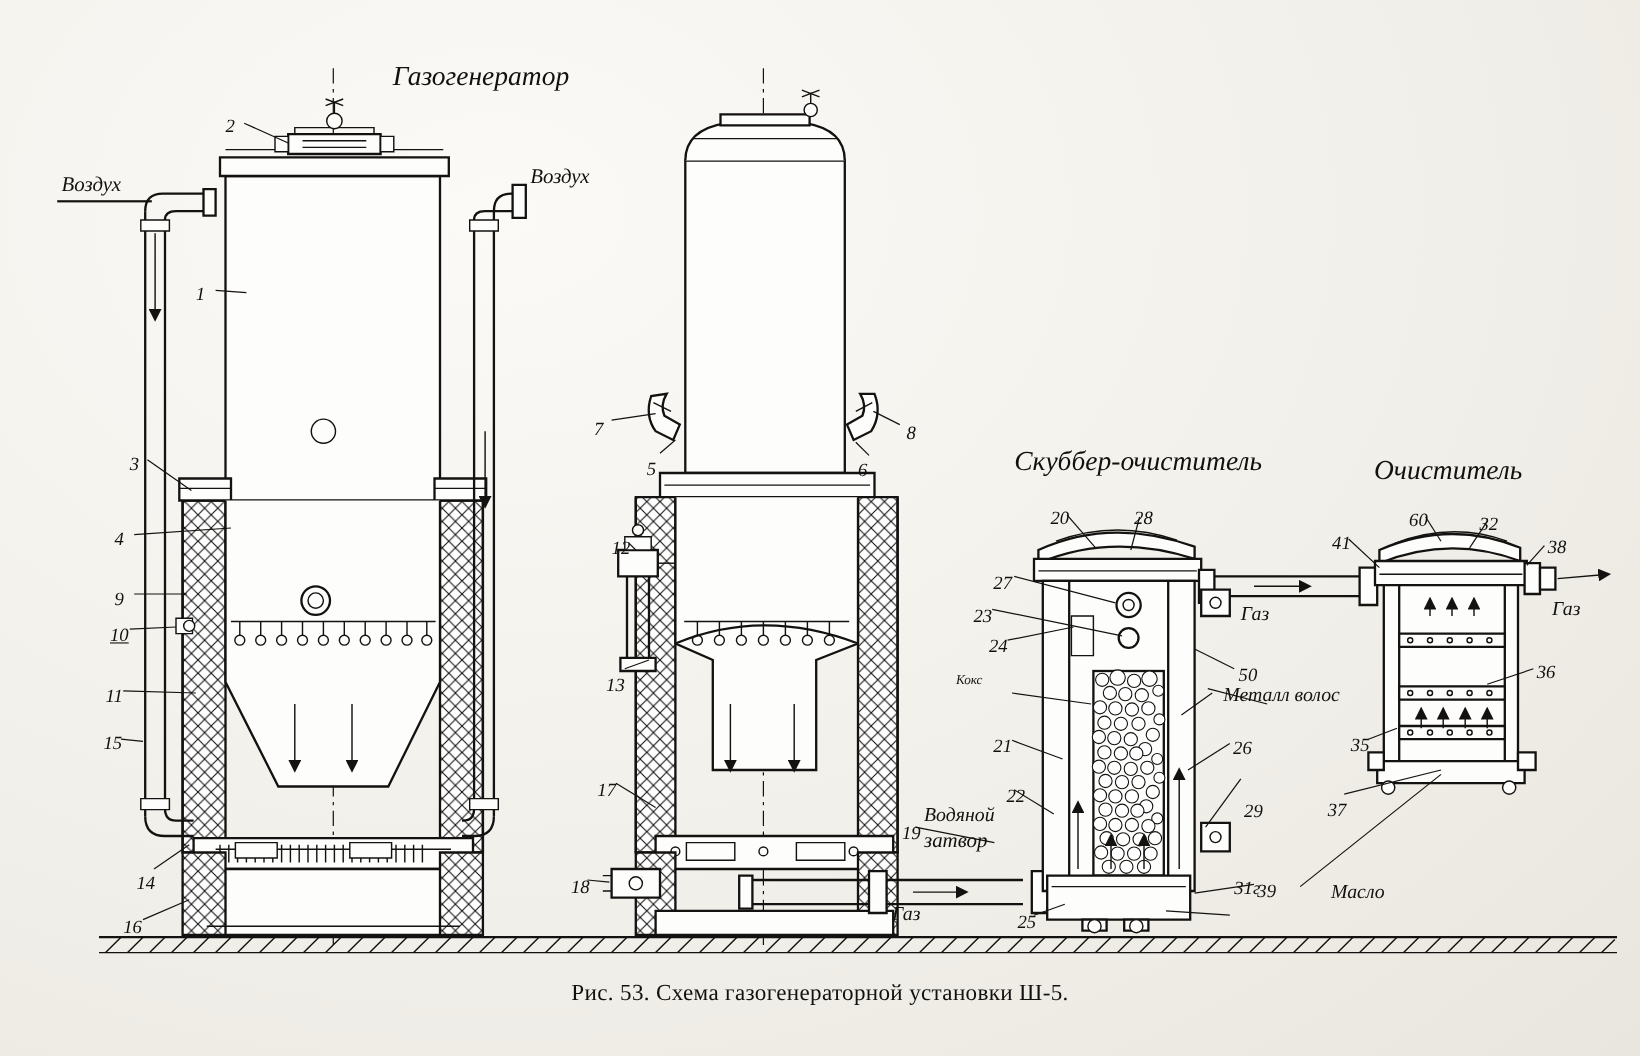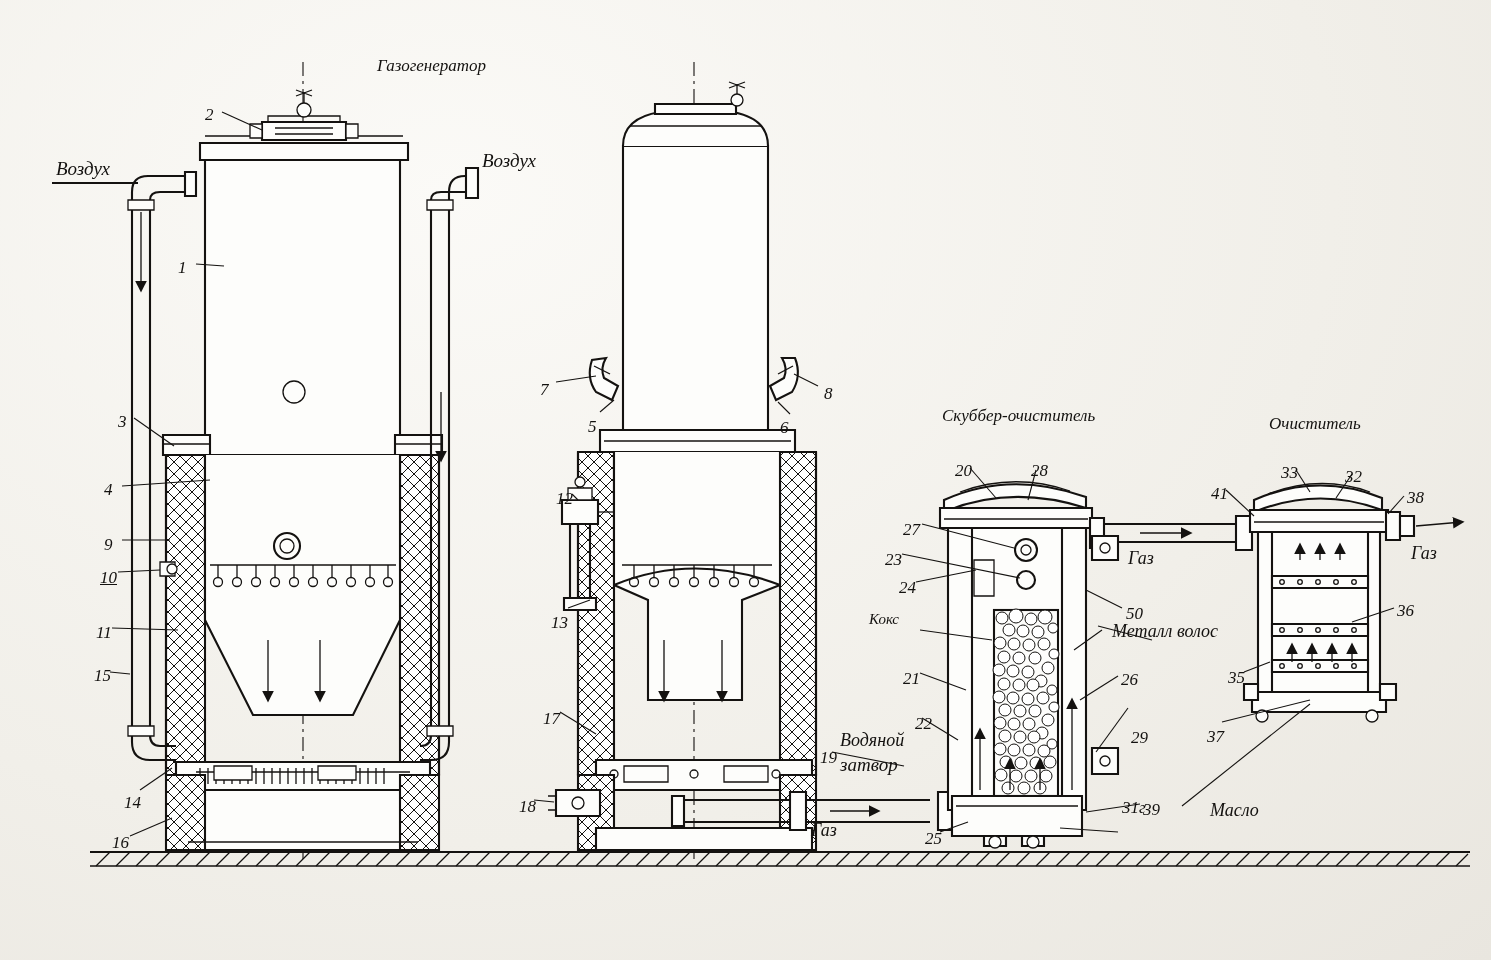--- a/index.html
+++ b/index.html
@@ -11,21 +11,21 @@
     overflow:hidden;
     position:relative;
   }
   #sheet{
     position:absolute;inset:0;
     background:
       radial-gradient(ellipse at 30% 20%, #fbfaf7 0%, #f1efe9 60%, #e9e6df 100%);
   }
   .lbl{position:absolute;white-space:nowrap;font-style:italic;}
   .num{position:absolute;white-space:nowrap;font-style:italic;font-size:17px;}
-  .hdr{position:absolute;white-space:nowrap;font-style:italic;font-size:17px;margin-left:20px;}
+  .hdr{position:absolute;white-space:nowrap;font-style:italic;font-size:25px;}
   .caption{
     position:absolute;left:0;right:0;text-align:center;
     font-size:21px;font-style:normal;letter-spacing:.3px;
   }
   svg{position:absolute;left:0;top:0;}
   .ln{stroke:#141210;fill:none;}
   .thin{stroke-width:1.3;}
   .med{stroke-width:2.1;}
   .fillw{fill:#fdfdfb;}
   .hatch{fill:url(#xh);}
@@ -435,21 +435,21 @@
   <div class="hdr" style="left:1249px;top:414px;">Очиститель</div>
 
   <div class="lbl" style="left:56px;top:158px;font-size:19px;">Воздух</div>
   <div style="position:absolute;left:52px;top:182px;width:86px;height:2px;background:#141210;"></div>
   <div class="lbl" style="left:482px;top:150px;font-size:19px;">Воздух</div>
 
   <div class="lbl" style="left:811px;top:820px;font-size:18px;">Газ</div>
   <div class="lbl" style="left:1128px;top:548px;font-size:18px;">Газ</div>
   <div class="lbl" style="left:1411px;top:543px;font-size:18px;">Газ</div>
 
-  <div class="lbl" style="left:869px;top:611px;font-size:15px;">Кокс</div>
+  <div class="lbl" style="left:869px;top:611px;font-size:12px;">Кокс</div>
   <div class="lbl" style="left:1112px;top:621px;font-size:18px;">Металл волос</div>
   <div class="lbl" style="left:840px;top:730px;font-size:18px;">Водяной</div>
   <div class="lbl" style="left:840px;top:754px;font-size:19px;">затвор</div>
   <div class="lbl" style="left:1210px;top:800px;font-size:18px;">Масло</div>
 
   <div id="callouts">
       <div class="num" style="left: 205px; top: 105px;">2</div>
       <div class="num" style="left: 178px; top: 258px;">1</div>
       <div class="num" style="left: 118px; top: 412px;">3</div>
       <div class="num" style="left: 104px; top: 480px;">4</div>
@@ -475,22 +475,23 @@
       <div class="num" style="left: 899px; top: 578px;">24</div>
       <div class="num" style="left: 903px; top: 669px;">21</div>
       <div class="num" style="left: 905px; top: 714px; margin-left: 10px;">22</div>
       <div class="num" style="left: 1126px; top: 604px;">50</div>
       <div class="num" style="left: 1121px; top: 670px;">26</div>
       <div class="num" style="left: 1131px; top: 728px;">29</div>
       <div class="num" style="left: 1143px; top: 800px;">39</div>
       <div class="num" style="left: 925px; top: 829px;">25</div>
       <div class="num" style="left: 1122px; top: 798px;">31г</div>
       <div class="num" style="left: 1211px; top: 484px;">41</div>
-      <div class="num" style="left: 1281px; top: 463px;">33</div>
+      <div class="num" style="left: 1281px; top: 463px;">60</div>
       <div class="num" style="left: 1345px; top: 467px;">32</div>
       <div class="num" style="left: 1407px; top: 488px;">38</div>
       <div class="num" style="left: 1397px; top: 601px;">36</div>
       <div class="num" style="left: 1228px; top: 668px;">35</div>
       <div class="num" style="left: 1207px; top: 727px;">37</div>
     </div>
 
+  <div class="caption" style="top:890px;">Рис. 53. Схема газогенераторной установки Ш-5.</div>
 
 </div>
 
 </body></html>

